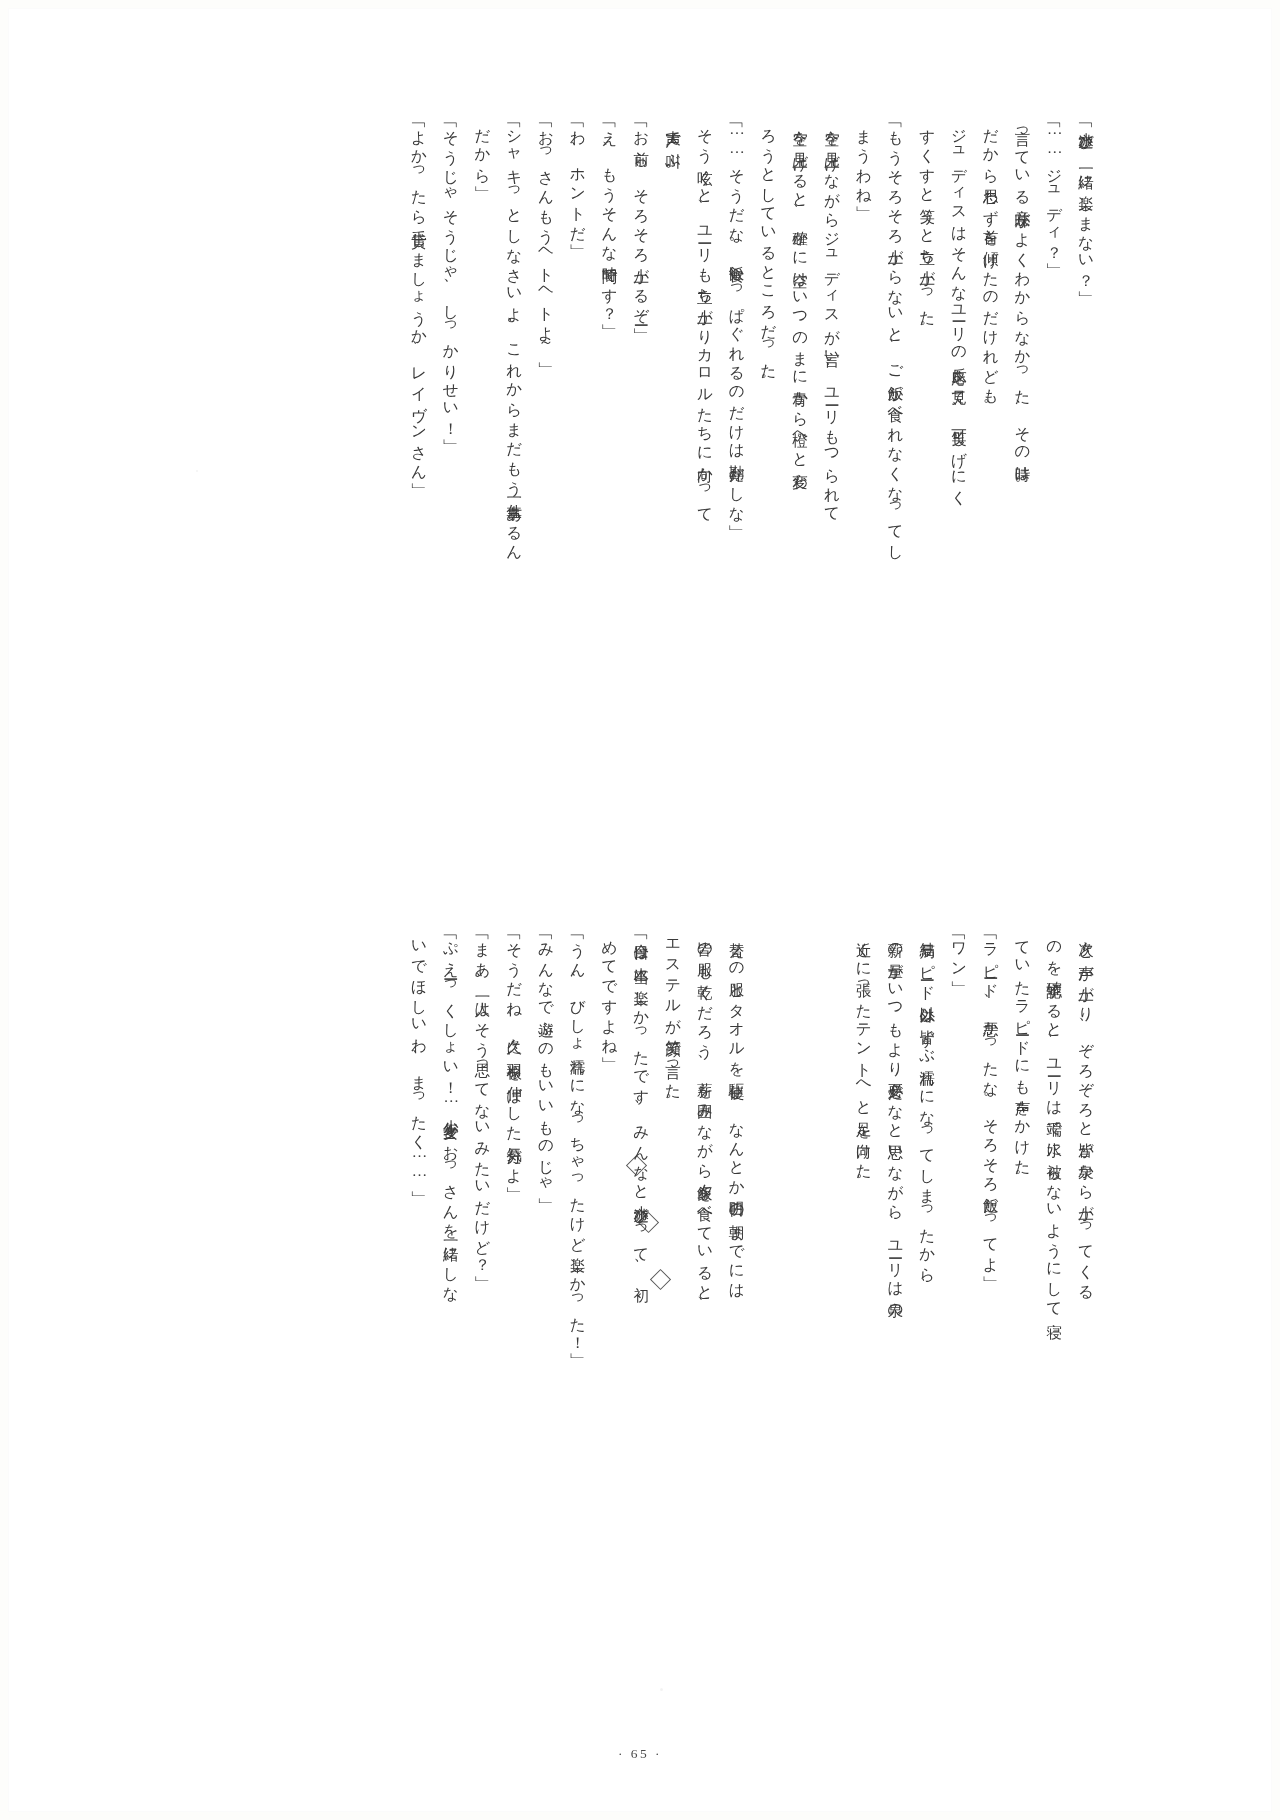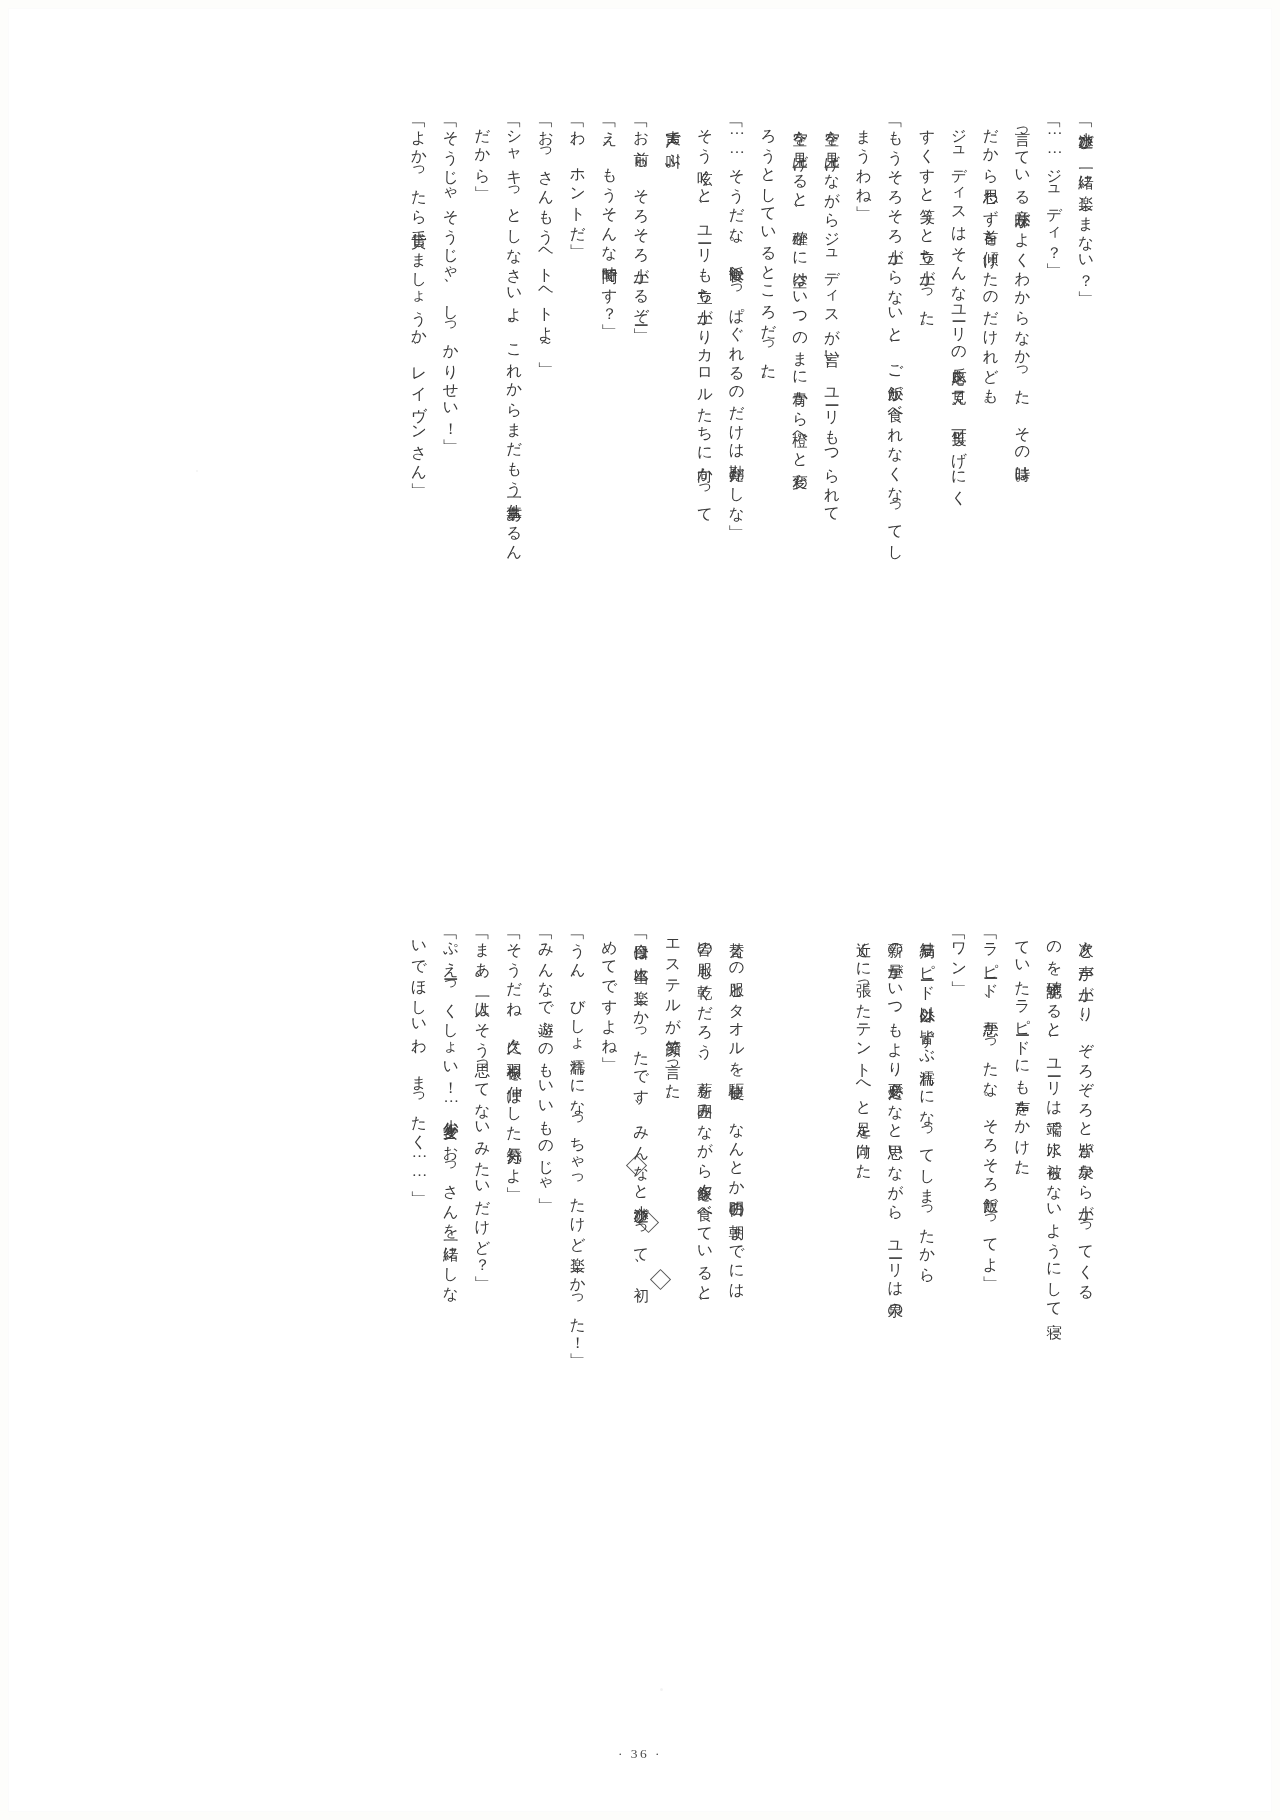--- a/index.html
+++ b/index.html
@@ -151,17 +151,17 @@
 エステルが笑顔で言った。
 「今日は本当に楽しかったです、みんなと水遊びって、初
 めてですよね」
 「うん、びしょ濡れになっちゃったけど楽しかった！」
 「みんなで遊ぶのもいいものじゃ」
 「そうだね、久々に羽根を伸ばした気分だよ」
 「まあ、一人はそう思ってないみたいだけど？」
 「ぷえーっくしょい！…少年少女とおっさんを一緒にしな
 いでほしいわ、まったく……」</div>
 
-  <div class="page-number">· 36 ·</div>
+  <div class="page-number">· 65 ·</div>
 
   <span class="speckle" style="left:660px; top:1688px; width:3px; height:3px;"></span>
   <span class="speckle" style="left:196px; top:470px; width:2px; height:2px;"></span>
 </div>
 
 </body></html>

